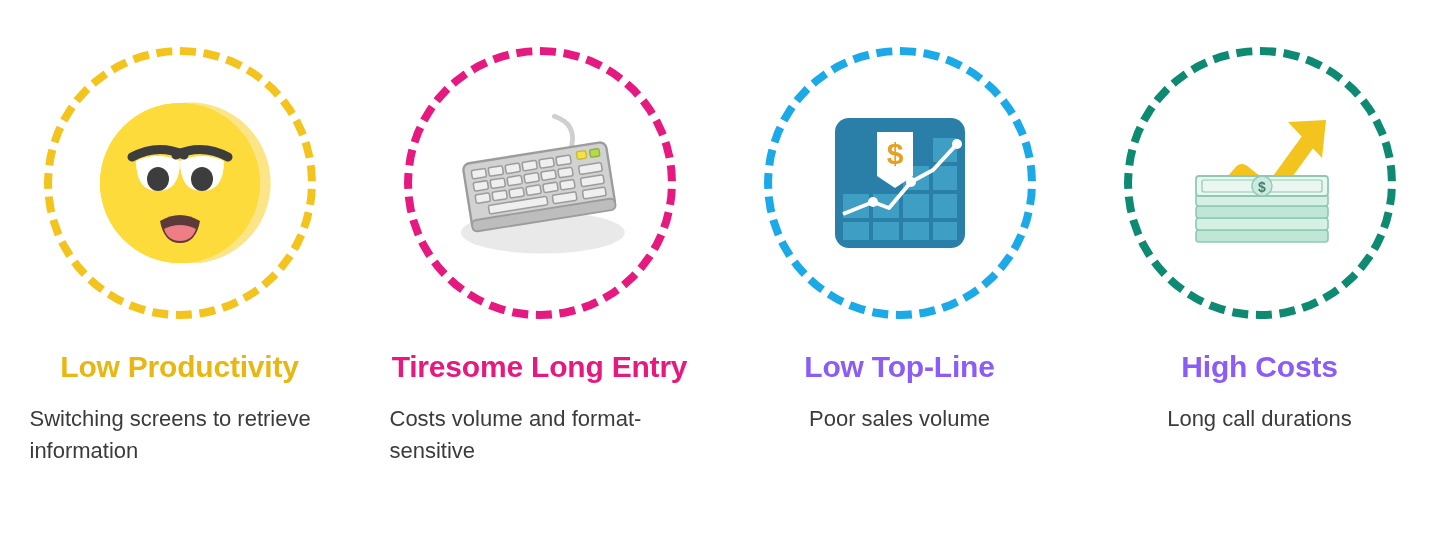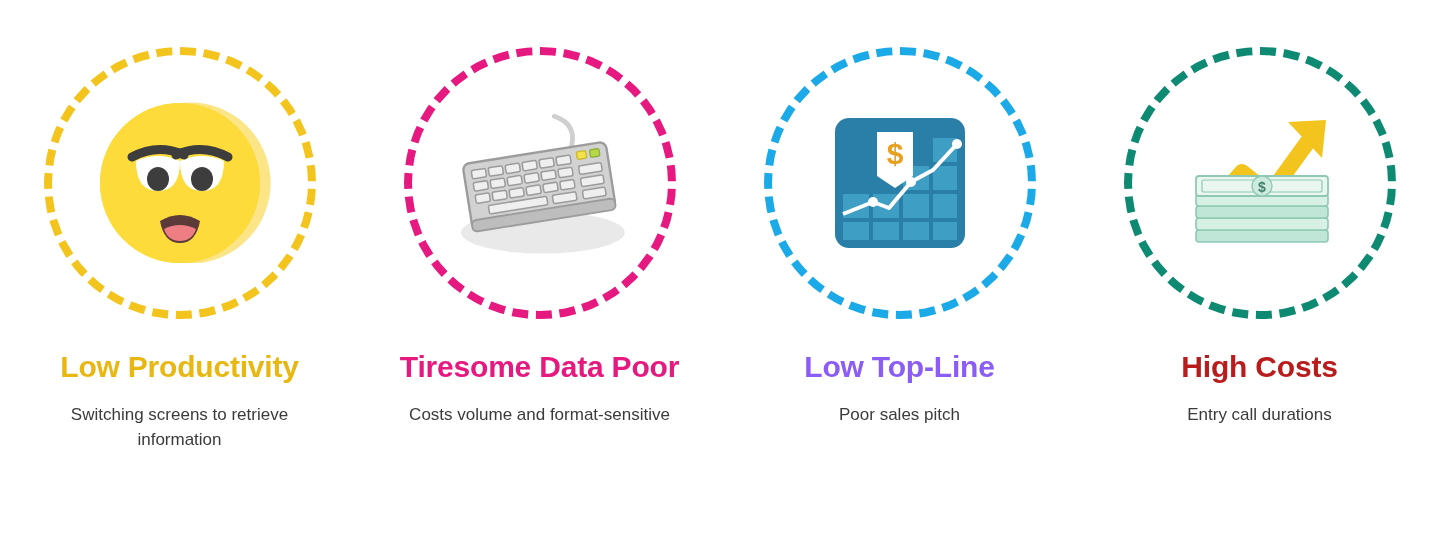--- a/index.html
+++ b/index.html
@@ -59,23 +59,22 @@
   .title {
     margin-top: 22px;
     font-size: 30px;
     font-weight: bold;
     letter-spacing: -0.2px;
     text-align: center;
     line-height: 1.1;
   }
   .caption {
     margin-top: 20px;
-    font-size: 17px;
+    font-size: 22px;
     color: #3b3b3b;
-    text-align: center;
     line-height: 1.45;
     max-width: 300px;
     font-weight: 400;
   }
 </style>
 </head>
 <body>
 
 <div class="board">
 
@@ -143,21 +142,21 @@
               <rect x="150" y="89" width="24" height="9" rx="2"></rect>
               <rect x="150" y="102" width="24" height="9" rx="2"></rect>
               <rect x="150" y="115" width="24" height="9" rx="2"></rect>
             </g>
             <rect x="150" y="74" width="10" height="8" rx="2" fill="#f4e04b" stroke="#c9b92f" stroke-width="1.4"></rect>
             <rect x="164" y="74" width="10" height="8" rx="2" fill="#b5d94a" stroke="#8fae34" stroke-width="1.4"></rect>
           </g>
         </svg>
       </div>
     </div>
-    <div class="title" style="color:#e5197f;">Tiresome Data Poor</div>
+    <div class="title" style="color:#e5197f;">Tiresome Long Entry</div>
     <div class="caption">Costs volume and format-sensitive</div>
   </div>
 
   <div class="item">
     <div class="circle-wrap">
       <div class="dashed-ring" style="border: 8px dashed #1ba9e8;"></div>
       <div class="art">
         <svg width="170" height="170" viewBox="0 0 170 170">
           <rect x="20" y="20" width="130" height="130" rx="14" fill="#2a7fa8"></rect>
           <g fill="#3f9ec4">
@@ -176,21 +175,21 @@
           <path d="M28 116 L58 104 L74 110 L96 84 L118 72 L142 46" stroke="#ffffff" stroke-width="4" fill="none" stroke-linejoin="round"></path>
           <circle cx="58" cy="104" r="5" fill="#ffffff"></circle>
           <circle cx="96" cy="84" r="5" fill="#ffffff"></circle>
           <circle cx="142" cy="46" r="5" fill="#ffffff"></circle>
           <path d="M62 34 h36 v44 l-18 12 l-18 -12 z" fill="#ffffff"></path>
           <text x="80" y="66" font-family="'Liberation Sans', sans-serif" font-size="30" font-weight="bold" fill="#e8a020" text-anchor="middle">$</text>
         </svg>
       </div>
     </div>
     <div class="title" style="color:#8b5cf6;">Low Top-Line</div>
-    <div class="caption">Poor sales pitch</div>
+    <div class="caption">Poor sales volume</div>
   </div>
 
   <div class="item">
     <div class="circle-wrap">
       <div class="dashed-ring" style="border: 8px dashed #0e8a73;"></div>
       <div class="art">
         <svg width="200" height="190" viewBox="0 0 200 190">
 
           <path d="M44 128 L82 84 L110 106 L152 48" stroke="#f2c41d" stroke-width="16" fill="none" stroke-linejoin="round" stroke-linecap="round"></path>
           <path d="M128 34 L166 32 L162 70 z" fill="#f2c41d"></path>
@@ -201,17 +200,17 @@
             <rect x="36" y="118" width="132" height="12" rx="3" fill="#bfe6d6" stroke="#8fc9b4" stroke-width="1.6"></rect>
             <rect x="36" y="106" width="132" height="12" rx="3" fill="#d6f0e4" stroke="#8fc9b4" stroke-width="1.6"></rect>
             <rect x="36" y="88" width="132" height="20" rx="3" fill="#e9f7f0" stroke="#8fc9b4" stroke-width="1.8"></rect>
             <rect x="42" y="92" width="120" height="12" rx="2" fill="none" stroke="#8fc9b4" stroke-width="1.2"></rect>
             <circle cx="102" cy="98" r="10" fill="#cdeade" stroke="#8fc9b4" stroke-width="1.4"></circle>
             <text x="102" y="104" font-family="'Liberation Sans', sans-serif" font-size="14" font-weight="bold" fill="#3f7f6b" text-anchor="middle">$</text>
           </g>
         </svg>
       </div>
     </div>
-    <div class="title" style="color:#b91c1c;">High Costs</div>
-    <div class="caption">Entry call durations</div>
+    <div class="title" style="color:#8b5cf6;">High Costs</div>
+    <div class="caption">Long call durations</div>
   </div>
 
 </div>
 
 </body></html>

